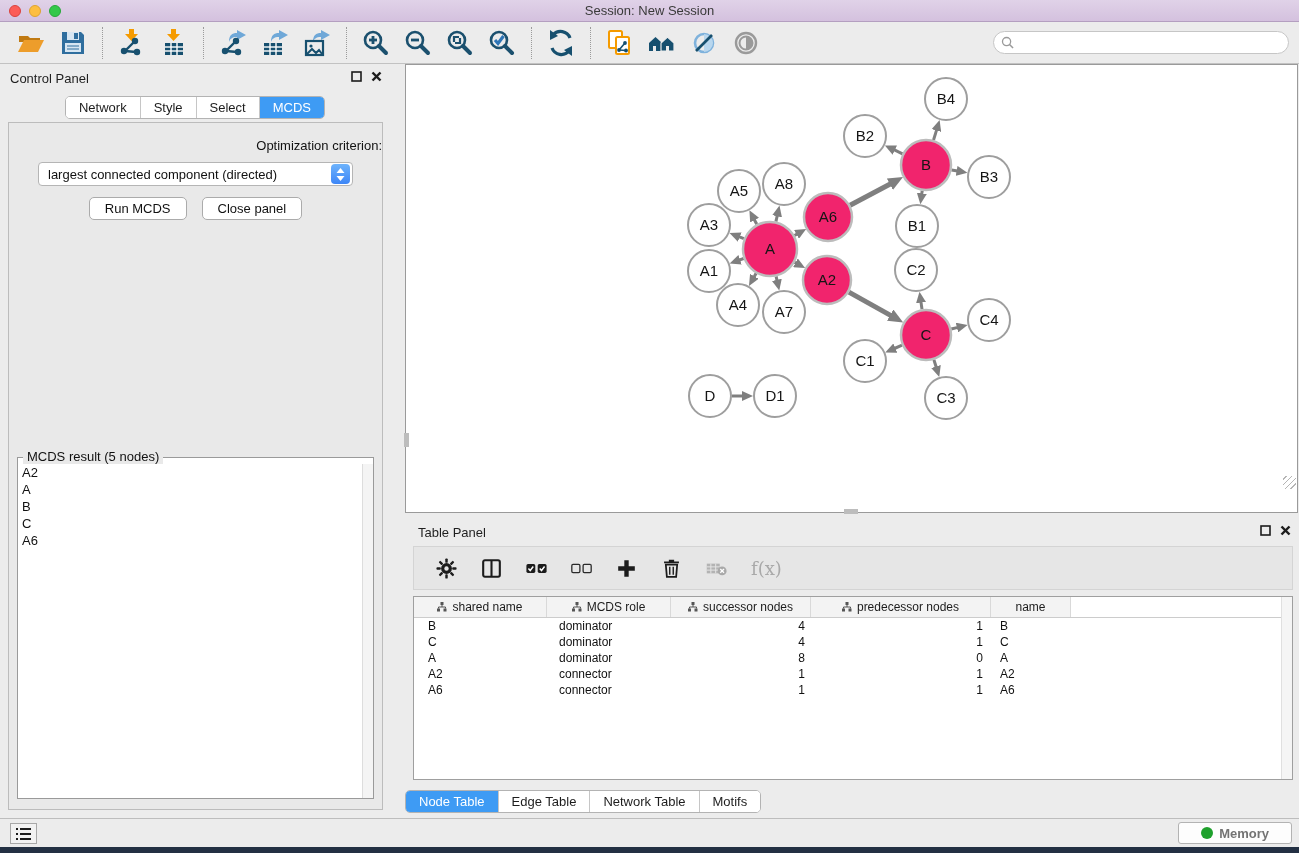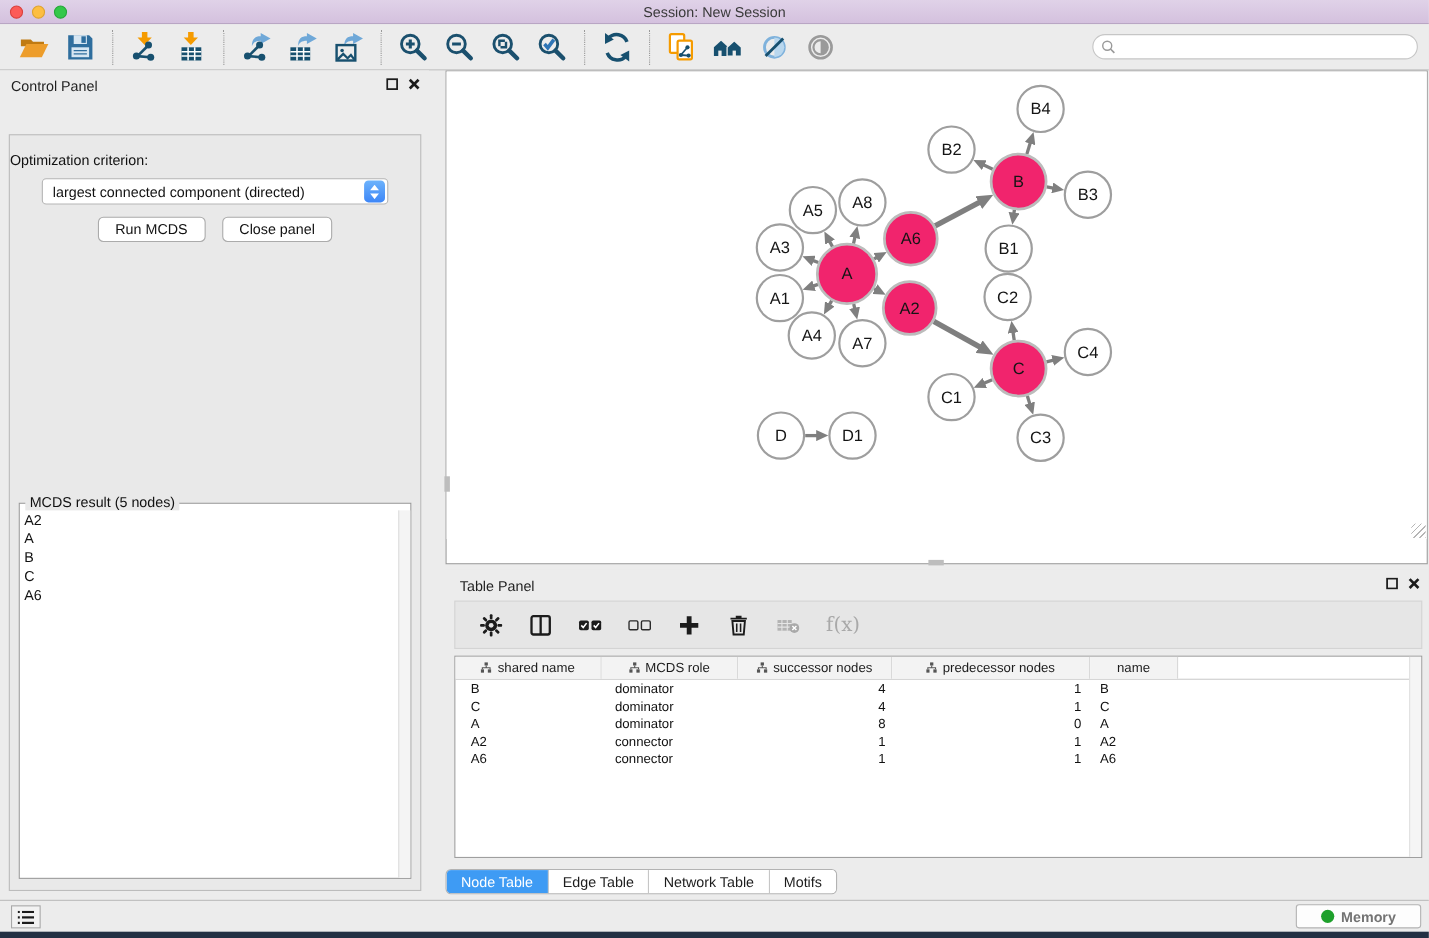--- a/index.html
+++ b/index.html
@@ -34,21 +34,21 @@
   .cp-title { position:absolute; left:10px; top:7px; font-size:13px; color:#1f1f1f; }
   .panel-btns { position:absolute; right:8px; top:7px; display:flex; gap:9px; align-items:center; }
   .panel-btns svg { width:11px; height:11px; }
   .cp-tabs { position:absolute; left:0; top:32px; width:100%; display:flex; justify-content:center; }
   .seg-group { display:inline-flex; border:1px solid #b3b3b3; border-radius:5px; overflow:hidden; background:#fff; }
   .seg { padding:3px 13px; font-size:13px; color:#1d1d1d; background:#fff; border-right:1px solid #c6c6c6; cursor:default; white-space:nowrap; }
   .seg:last-child { border-right:none; }
   .seg.active { background:#3e9bf4; color:#fff; }
   .cp-content { position:absolute; left:8px; right:7px; top:58px; bottom:8px;
     background:#e9e9e9; border:1px solid #bcbcbc; }
-  .opt-label { text-align:left; margin-top:15px; font-size:13px; color:#111; }
+  .opt-label { text-align:right; margin-top:15px; font-size:13px; color:#111; }
   .mac-select { margin:9px auto 0 auto; width:315px; height:24px; background:#fff;
     border:1px solid #b5b5b5; border-radius:4px; display:flex; align-items:center; }
   .mac-select .val { flex:1; padding-left:9px; font-size:13px; color:#111; white-space:nowrap; overflow:hidden; }
   .mac-select .stepper { width:19px; height:20px; margin-right:2px; border-radius:4px;
     background:linear-gradient(#6db3fc,#3d86f7); display:flex; flex-direction:column; align-items:center; justify-content:center; gap:1px; }
   .btn-row { display:flex; justify-content:center; gap:15px; margin-top:11px; }
   .btn { background:#fff; border:1px solid #ababab; border-radius:5px; padding:3px 15px; font-size:13px; color:#111; font-family:"Liberation Sans",sans-serif; }
   .groupbox { position:absolute; left:8px; right:8px; top:334px; bottom:10px;
     background:#fff; border:1px solid #9a9a9a; }
   .groupbox .legend { position:absolute; top:-9px; left:5px; background:#e9e9e9; padding:0 4px; font-size:13px; color:#111; }
@@ -274,20 +274,28 @@
 <div class="control-panel">
   <span class="cp-title">Control Panel</span>
   <div class="panel-btns">
     <svg viewBox="0 0 11 11">
       <rect x="1" y="1" width="9" height="9" fill="none" stroke="#1c1c1c" stroke-width="1.6"></rect>
     </svg>
     <svg viewBox="0 0 11 11">
       <line x1="1.5" y1="1.5" x2="9.5" y2="9.5" stroke="#1c1c1c" stroke-width="2.4"></line>
       <line x1="9.5" y1="1.5" x2="1.5" y2="9.5" stroke="#1c1c1c" stroke-width="2.4"></line>
     </svg>
+  </div>
+  <div class="cp-tabs">
+    <div class="seg-group">
+        <div class="seg">Network</div>
+        <div class="seg">Style</div>
+        <div class="seg">Select</div>
+        <div class="seg active">MCDS</div>
+      </div>
   </div>
   <div class="cp-content">
     <div class="opt-label">Optimization criterion:</div>
     <div class="mac-select">
       <span class="val">largest connected component (directed)</span>
       <span class="stepper">
         <svg width="9" height="6" viewBox="0 0 9 6">
             <path d="M4.5 0L8.5 5h-8z" fill="#fff"></path>
           </svg>
         <svg width="9" height="6" viewBox="0 0 9 6">

